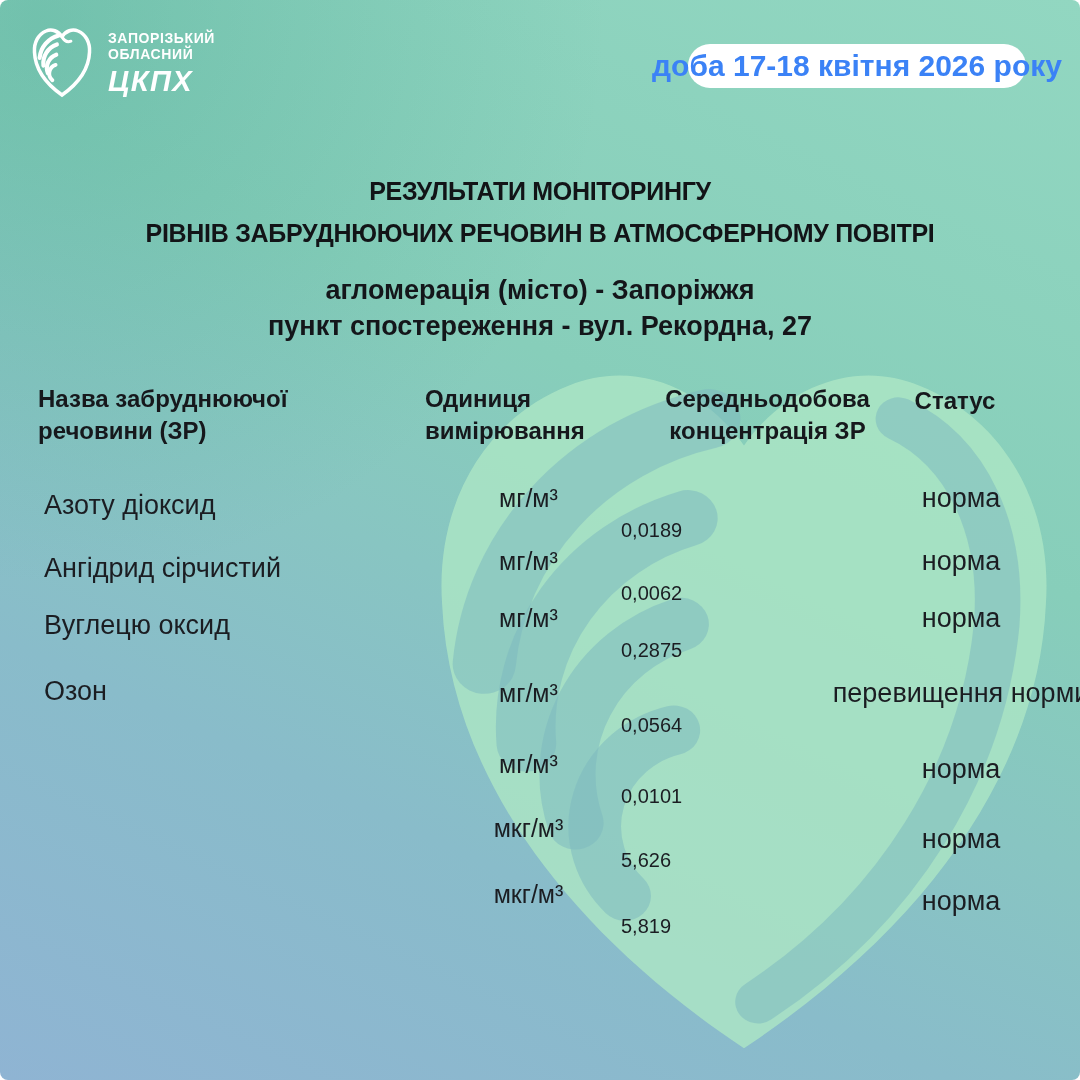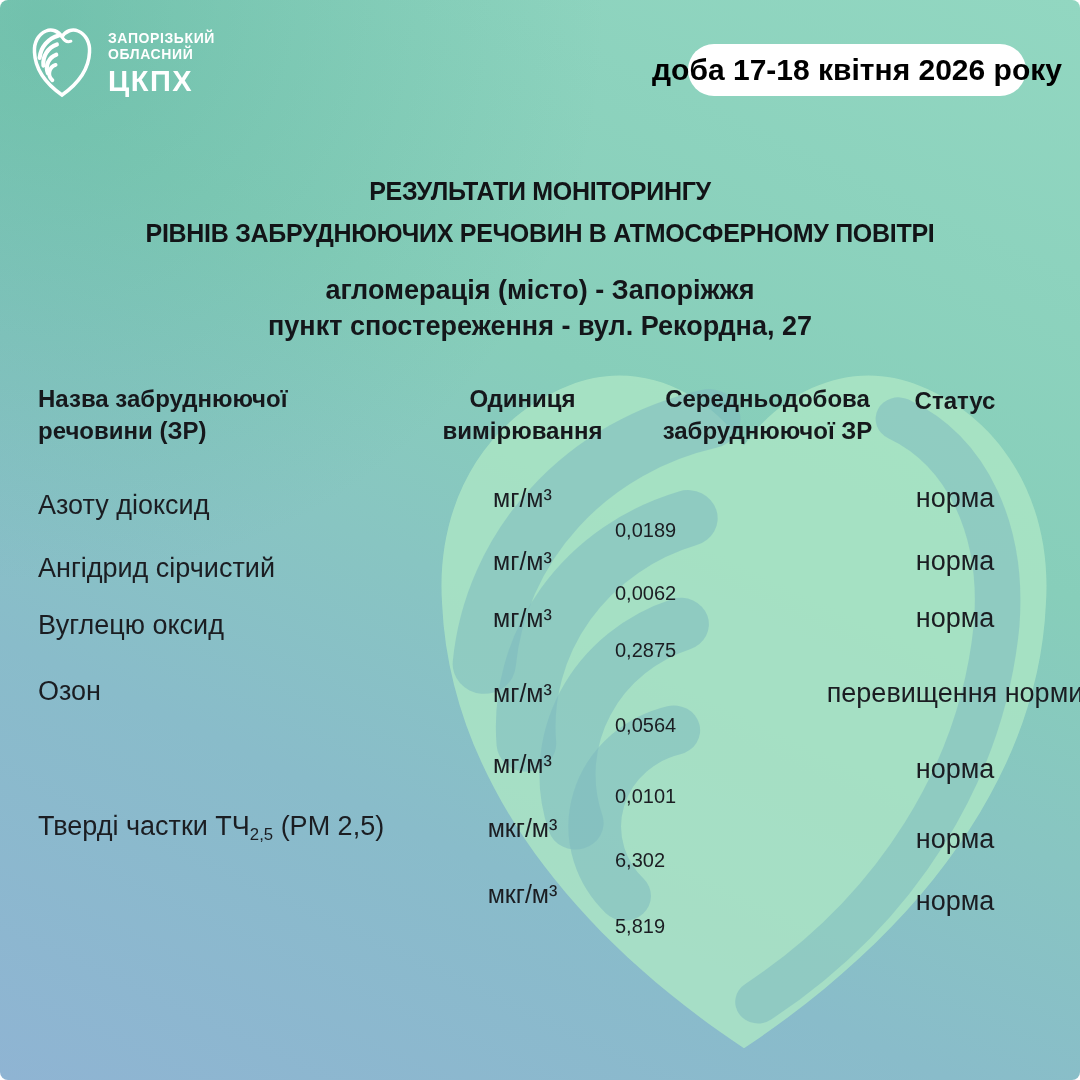--- a/index.html
+++ b/index.html
@@ -11,38 +11,38 @@
       linear-gradient(205deg, #92d7c1 0%, #87ceba 38%, #89bcca 72%, #8fb4d3 100%);
     border-radius: 8px;
   }
   
   #watermark{position:absolute;left:393px;top:346px;width:702px;height:742px;z-index:0;}
   
   .logo{position:absolute;left:30px;top:26px;display:flex;align-items:center;gap:14px;z-index:2;}
   .logo svg{display:block;}
   .logo-text{color:#ffffff;line-height:1;}
   .logo-small{font-size:14px;font-weight:700;letter-spacing:0.6px;line-height:1.15;}
-  .logo-big{font-size:29px;font-weight:700;letter-spacing:1.5px;margin-top:5px;}
+  .logo-big{font-size:29px;font-weight:700;letter-spacing:1.5px;margin-top:5px;font-style:italic;}
   .date-badge{
-    position:absolute;left:688px;top:44px;width:338px;height:52px;z-index:2;
+    position:absolute;left:688px;top:44px;width:338px;height:44px;z-index:2;
     background:#ffffff;border-radius:26px;display:flex;align-items:center;justify-content:center;
-    font-size:30px;font-weight:600;color:#000000;white-space:nowrap;
+    font-size:30px;font-weight:600;color:#3b82f6;white-space:nowrap;
   }
   
   .title-block{position:absolute;left:0;top:170px;width:1080px;text-align:center;z-index:2;
     color:#121417;font-weight:700;font-size:25px;line-height:42px;letter-spacing:-0.3px;}
   .subtitle-block{position:absolute;left:0;top:272px;width:1080px;text-align:center;z-index:2;
     color:#14161a;font-weight:700;font-size:27px;line-height:36px;}
   
   .thead{position:absolute;left:0;top:383px;width:1080px;z-index:2;color:#16181c;font-weight:700;font-size:24px;line-height:32px;}
   .h-name{position:absolute;left:38px;top:0;width:310px;text-align:left;}
-  .h-unit{position:absolute;left:425px;top:0;width:195px;text-align:center;}
+  .h-unit{position:absolute;left:425px;top:0;width:195px;}
   .h-value{position:absolute;left:600px;top:0;width:335px;text-align:center;}
   .h-status{position:absolute;left:805px;top:2px;width:300px;text-align:center;}
-  .trow{position:absolute;left:0;width:1060px;height:42px;z-index:2;color:#1b1d22;}
+  .trow{position:absolute;left:6px;width:1060px;height:42px;z-index:2;color:#1b1d22;}
   .trow > div{position:absolute;top:50%;transform:translateY(-50%);}
   .c-name{left:38px;font-size:27px;white-space:nowrap;}
   .c-unit{left:425px;width:195px;text-align:center;font-size:25px;}
   .c-value{left:615px;width:340px;text-align:left;font-size:20px;margin-top:32px;}
   .c-status{left:805px;width:300px;text-align:center;font-size:27px;white-space:nowrap;}
   .r0{top:477px;} .r1{top:540px;} .r2{top:597px;} .r3{top:672px;}
   .r4{top:743px;} .r5{top:807px;} .r6{top:873px;}
   .r4 .c-status{transform:translateY(calc(-50% + 5px));}
   .r5 .c-status{transform:translateY(calc(-50% + 11px));}
   .r6 .c-status{transform:translateY(calc(-50% + 7px));}
@@ -90,21 +90,21 @@
     <div>РІВНІВ ЗАБРУДНЮЮЧИХ РЕЧОВИН В АТМОСФЕРНОМУ ПОВІТРІ</div>
   </div>
   <div class="subtitle-block">
     <div>агломерація (місто) - Запоріжжя</div>
     <div>пункт спостереження - вул. Рекордна, 27</div>
   </div>
 
   <div class="thead">
     <div class="h-name">Назва забруднюючої речовини (ЗР)</div>
     <div class="h-unit">Одиниця вимірювання</div>
-    <div class="h-value">Середньодобова забруднюючої ЗР</div>
+    <div class="h-value">Середньодобова концентрація ЗР</div>
     <div class="h-status">Статус</div>
   </div>
 
   <div class="trow r0">
     <div class="c-name"><span>Азоту діоксид</span><span class="sub"></span><span></span></div>
     <div class="c-unit">мг/м³</div>
     <div class="c-value">0,0189</div>
     <div class="c-status">норма</div>
   </div>
   <div class="trow r1">
@@ -124,23 +124,22 @@
     <div class="c-unit">мг/м³</div>
     <div class="c-value">0,0564</div>
     <div class="c-status">перевищення норми</div>
   </div>
   <div class="trow r4">
     <div class="c-unit">мг/м³</div>
     <div class="c-value">0,0101</div>
     <div class="c-status">норма</div>
   </div>
   <div class="trow r5">
-    <div class="c-name"><span>Тверді частки ТЧ</span><span class="sub">2,5</span><span> (PM 2,5)</span></div>
     <div class="c-unit">мкг/м³</div>
-    <div class="c-value">6,302</div>
+    <div class="c-value">5,626</div>
     <div class="c-status">норма</div>
   </div>
   <div class="trow r6">
     <div class="c-unit">мкг/м³</div>
     <div class="c-value">5,819</div>
     <div class="c-status">норма</div>
   </div>
 
 </div>
 

